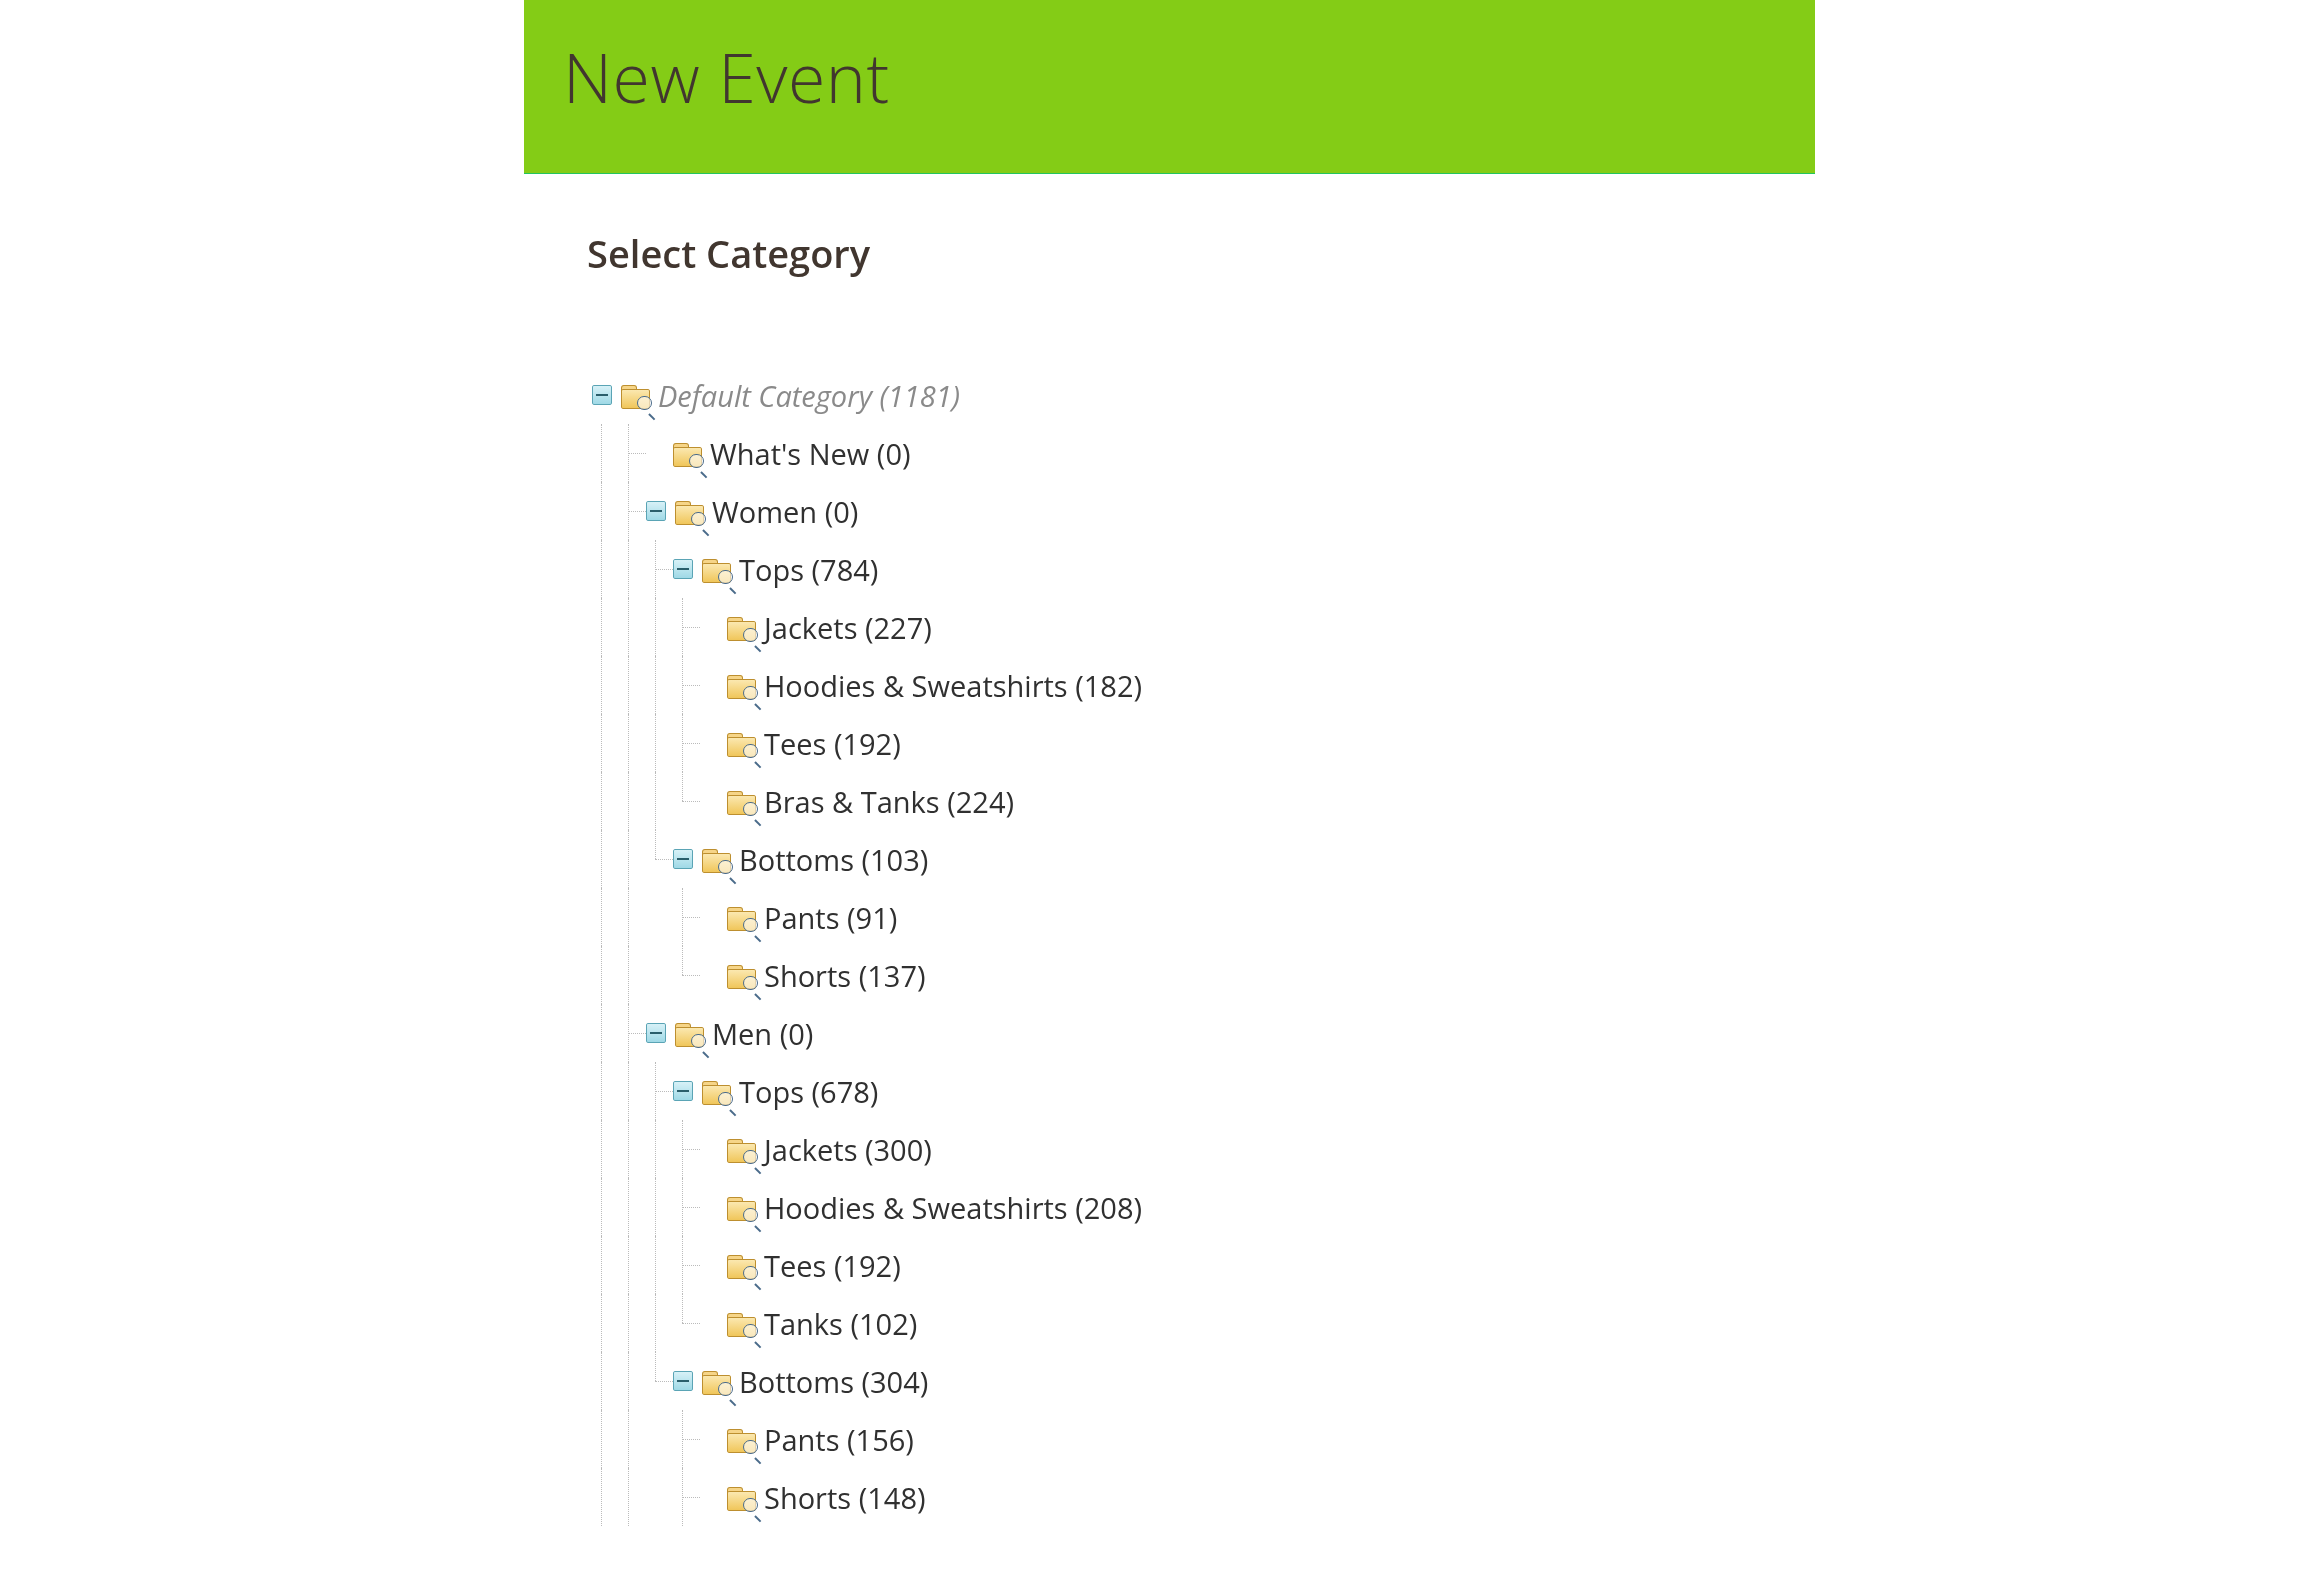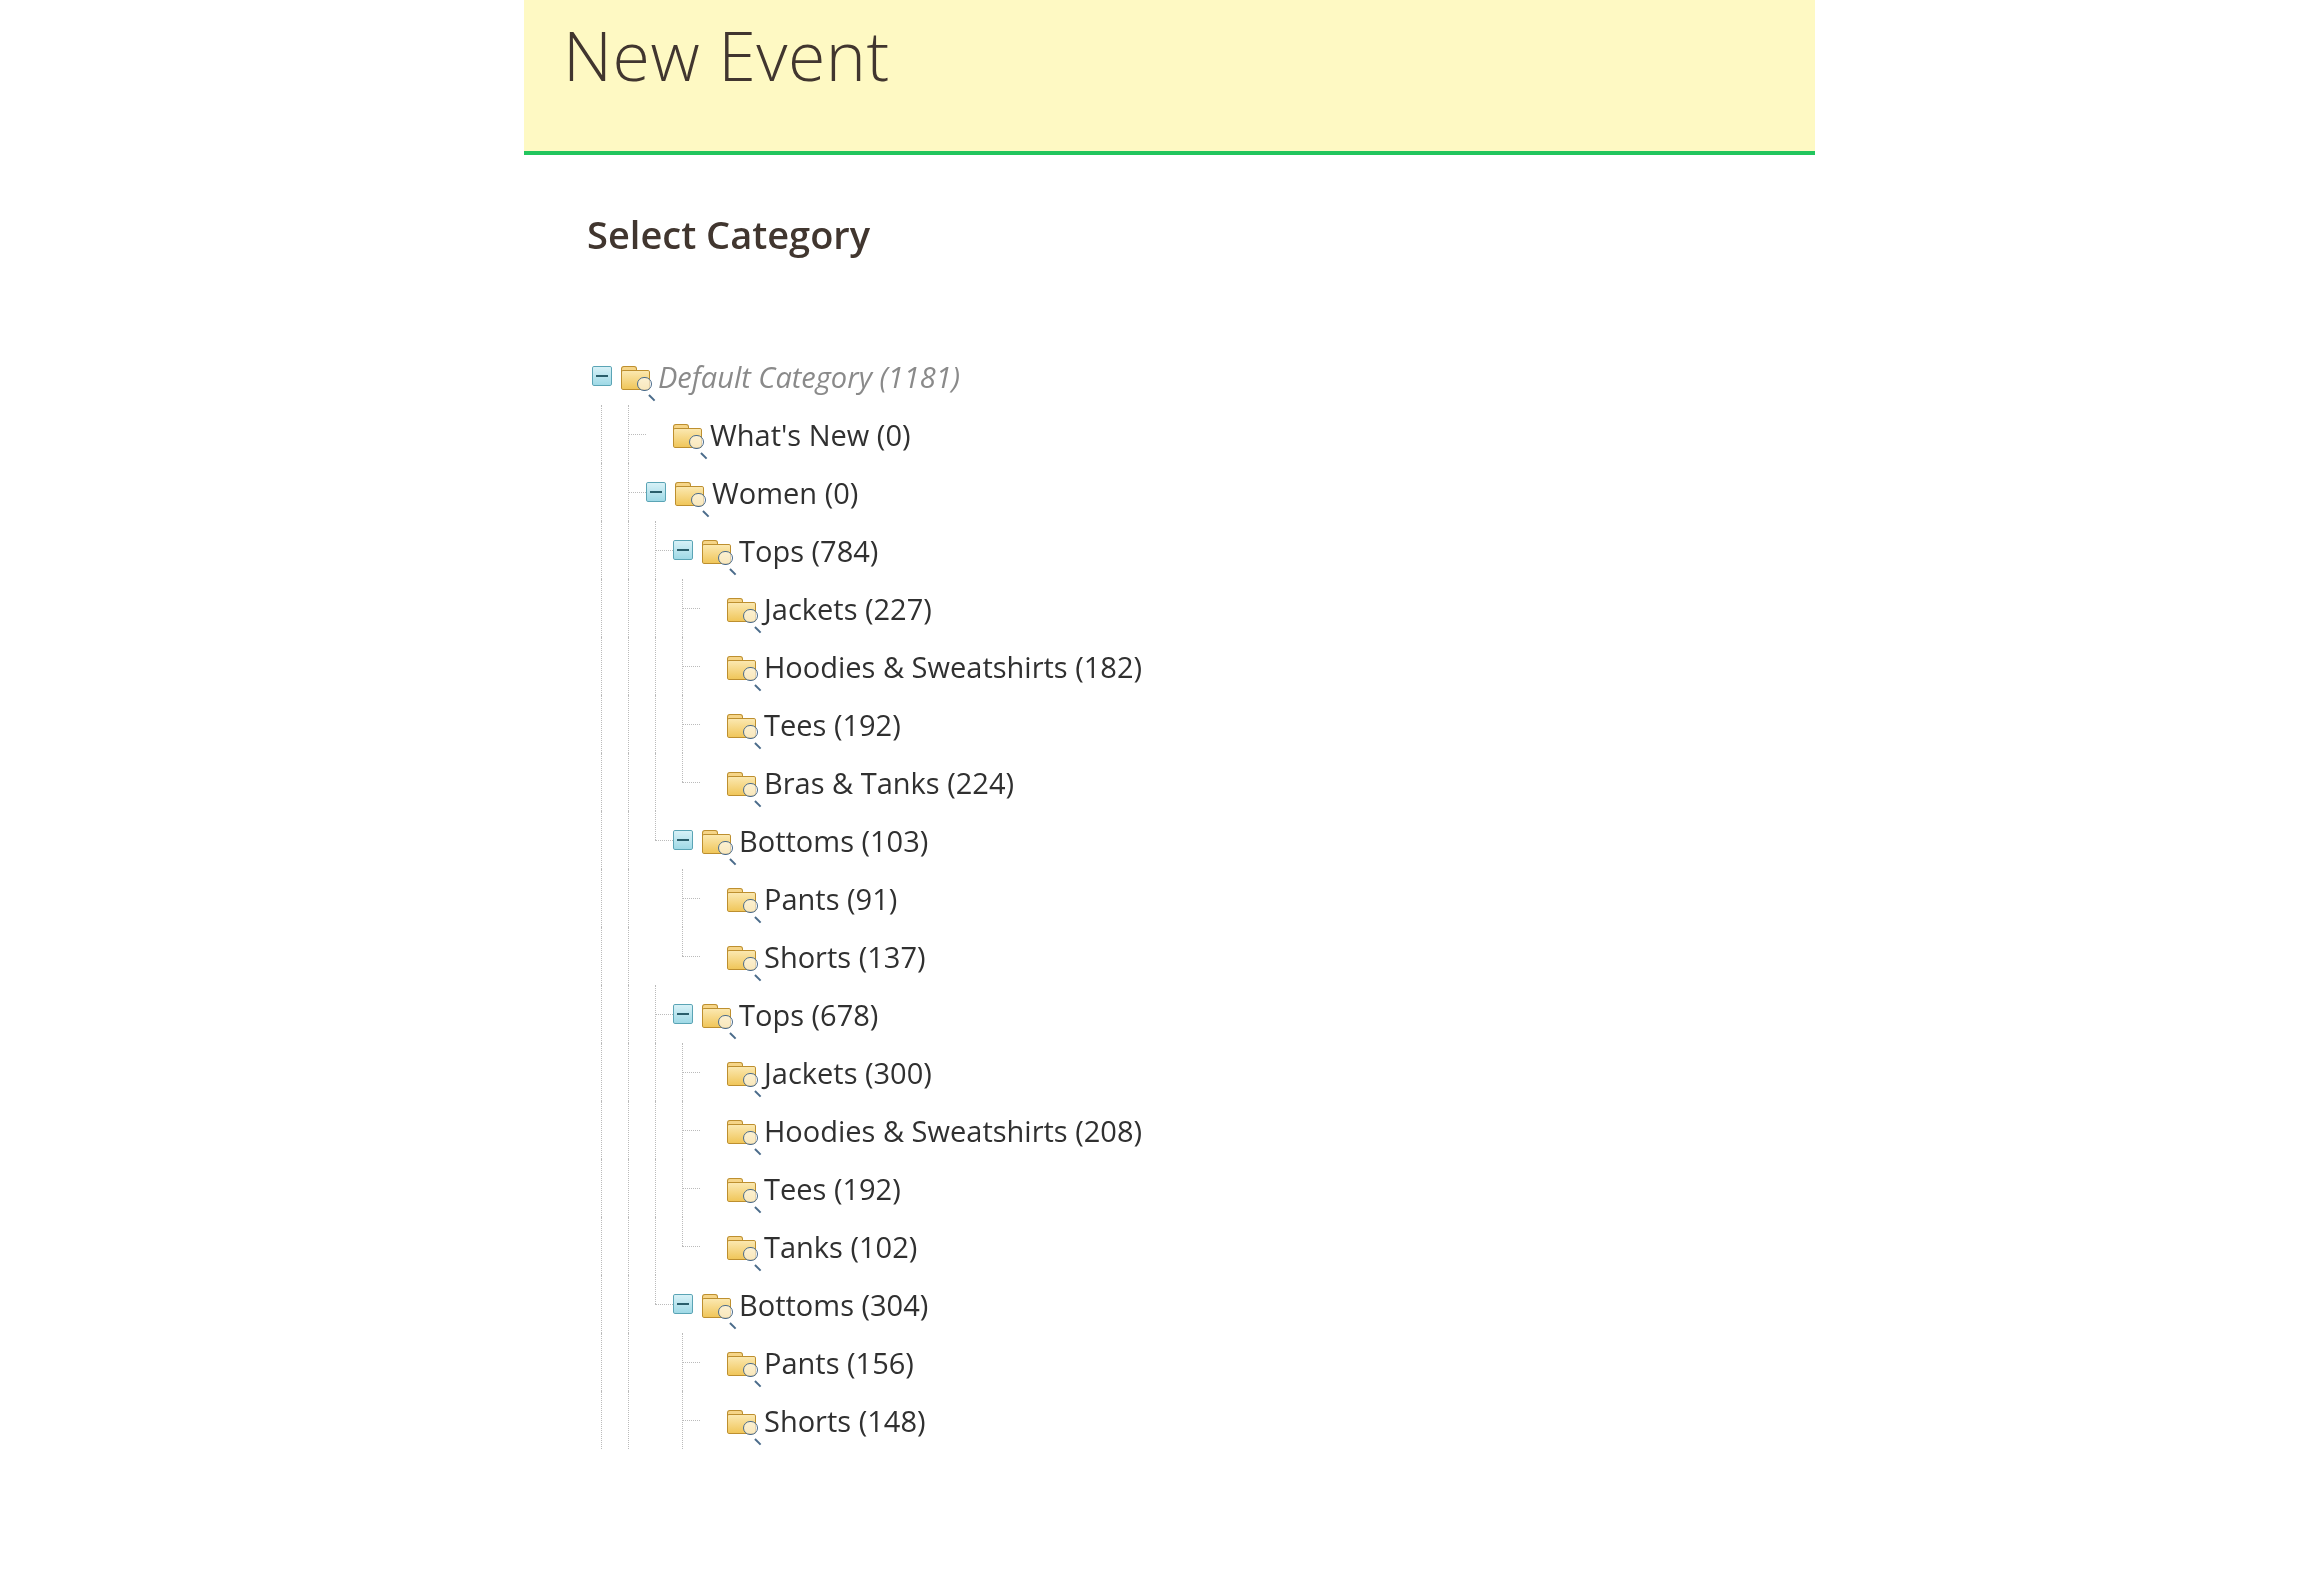--- a/index.html
+++ b/index.html
@@ -12,23 +12,23 @@
     color: #303030;
     overflow: hidden;
   }
   .panel {
     position: absolute;
     left: 524px;
     top: 0;
     width: 1291px;
   }
   .header {
-    background: #fef9c3;
-    border-bottom: 4px solid #22c55e;
-    padding: 8px 39px 50px 39px;
+    background: #84cc16;
+    border-bottom: 1px solid #22c55e;
+    padding: 30px 39px 50px 39px;
   }
   .header h1 {
     margin: 0;
     font-weight: 300;
     font-size: 68px;
     color: #41362f;
     letter-spacing: 0.5px;
   }
   .section-title {
     font-weight: 600;
@@ -319,20 +319,31 @@
         <span class="indent"></span>
         <span class="elbow last"></span>
         <span class="expander none"></span>
         <span class="folder-icon">
             <span class="mag"></span>
           </span>
         <span class="label">Shorts (137)</span>
       </div>
     </div>
 
+    <div class="node">
+      <div class="row">
+        <span class="indent line"></span>
+        <span class="elbow"></span>
+        <span class="expander has"></span>
+        <span class="folder-icon">
+            <span class="mag"></span>
+          </span>
+        <span class="label">Men (0)</span>
+      </div>
+    </div>
 
     <div class="node">
       <div class="row">
         <span class="indent line"></span>
         <span class="indent line"></span>
         <span class="elbow"></span>
         <span class="expander has"></span>
         <span class="folder-icon">
             <span class="mag"></span>
           </span>

